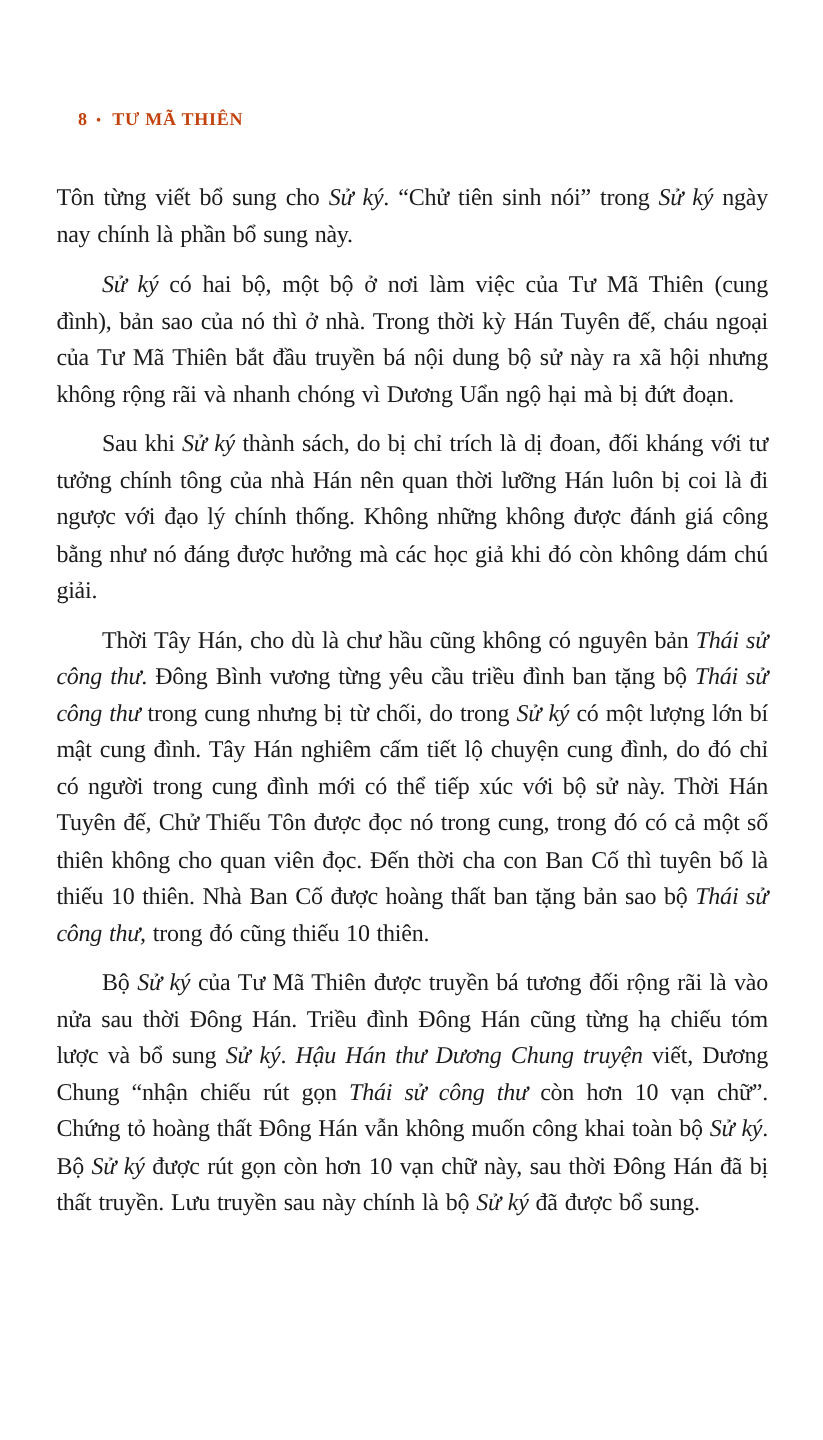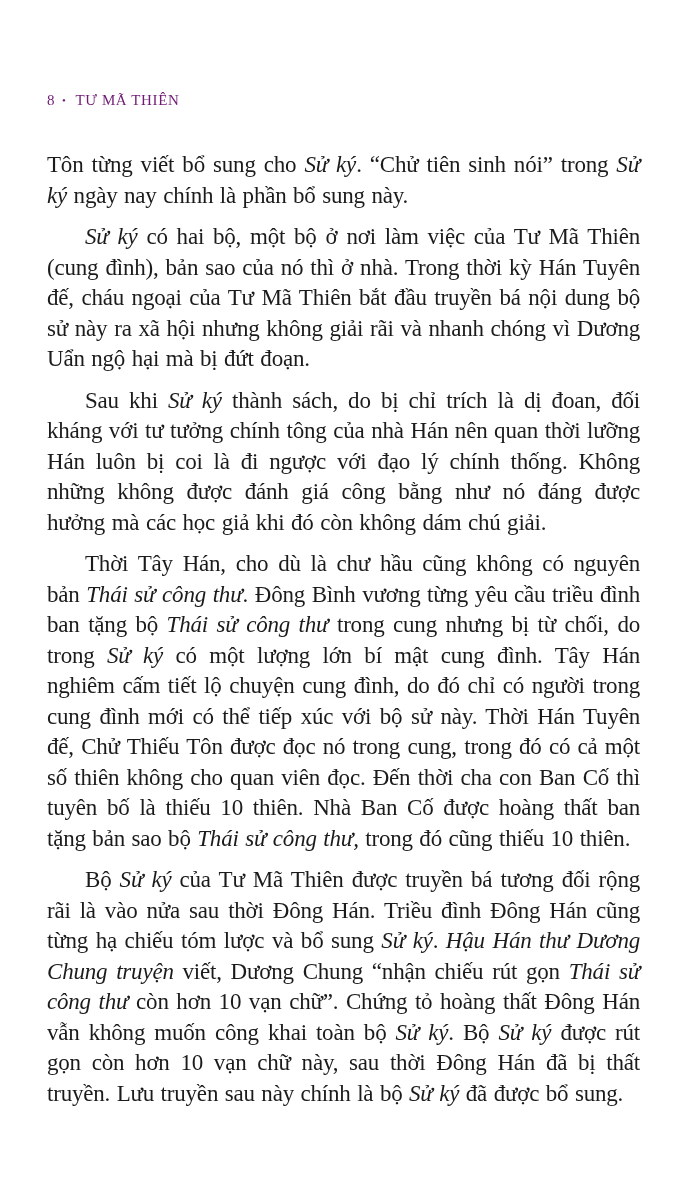--- a/index.html
+++ b/index.html
@@ -11,45 +11,45 @@
     position: relative;
     width: 686px;
     height: 1200px;
     background: #ffffff;
     color: #1b1b1b;
     font-family: "Liberation Serif", "DejaVu Serif", serif;
     overflow: hidden;
   }
   .running-head {
     position: absolute;
-    left: 47px;
+    left: 65px;
     top: 92px;
-    font-weight: 400;
+    font-weight: 700;
     font-size: 15px;
     letter-spacing: 0.6px;
-    color: #701a75;
+    color: #c2410c;
     white-space: nowrap;
   }
   .running-head .page-num {
     margin-right: 7px;
   }
   .running-head .bullet {
     font-size: 11px;
     vertical-align: 1px;
     margin-right: 9px;
   }
   .body-text {
     position: absolute;
     left: 47px;
     top: 150px;
     width: 593px;
   }
   .body-text p {
     margin: 0 0 11px 0;
-    font-size: 23px;
+    font-size: 20px;
     line-height: 30.5px;
     text-align: justify;
     letter-spacing: -0.2px;
     word-spacing: 1px;
   }
   .body-text p.indent {
     text-indent: 38px;
   }
   .body-text em {
     font-style: italic;
@@ -59,19 +59,19 @@
 <body>
 
 <div class="page">
 
   <header class="running-head">
     <span class="page-num">8</span><span class="bullet">•</span><span class="head-title">TƯ MÃ THIÊN</span>
   </header>
 
   <main class="body-text">
       <p><span>Tôn từng viết bổ sung cho </span><em>Sử ký</em><span>. “Chử tiên sinh nói” trong </span><em>Sử ký</em><span> ngày nay chính là phần bổ sung này.</span></p>
-      <p class="indent"><em>Sử ký</em><span> có hai bộ, một bộ ở nơi làm việc của Tư Mã Thiên (cung đình), bản sao của nó thì ở nhà. Trong thời kỳ Hán Tuyên đế, cháu ngoại của Tư Mã Thiên bắt đầu truyền bá nội dung bộ sử này ra xã hội nhưng không giải rãi và nhanh chóng vì Dương Uẩn ngộ hại mà bị đứt đoạn.</span></p>
+      <p class="indent"><em>Sử ký</em><span> có hai bộ, một bộ ở nơi làm việc của Tư Mã Thiên (cung đình), bản sao của nó thì ở nhà. Trong thời kỳ Hán Tuyên đế, cháu ngoại của Tư Mã Thiên bắt đầu truyền bá nội dung bộ sử này ra xã hội nhưng không rộng rãi và nhanh chóng vì Dương Uẩn ngộ hại mà bị đứt đoạn.</span></p>
       <p class="indent"><span>Sau khi </span><em>Sử ký</em><span> thành sách, do bị chỉ trích là dị đoan, đối kháng với tư tưởng chính tông của nhà Hán nên quan thời lưỡng Hán luôn bị coi là đi ngược với đạo lý chính thống. Không những không được đánh giá công bằng như nó đáng được hưởng mà các học giả khi đó còn không dám chú giải.</span></p>
       <p class="indent"><span>Thời Tây Hán, cho dù là chư hầu cũng không có nguyên bản </span><em>Thái sử công thư</em><span>. Đông Bình vương từng yêu cầu triều đình ban tặng bộ </span><em>Thái sử công thư</em><span> trong cung nhưng bị từ chối, do trong </span><em>Sử ký</em><span> có một lượng lớn bí mật cung đình. Tây Hán nghiêm cấm tiết lộ chuyện cung đình, do đó chỉ có người trong cung đình mới có thể tiếp xúc với bộ sử này. Thời Hán Tuyên đế, Chử Thiếu Tôn được đọc nó trong cung, trong đó có cả một số thiên không cho quan viên đọc. Đến thời cha con Ban Cố thì tuyên bố là thiếu 10 thiên. Nhà Ban Cố được hoàng thất ban tặng bản sao bộ </span><em>Thái sử công thư,</em><span> trong đó cũng thiếu 10 thiên.</span></p>
       <p class="indent"><span>Bộ </span><em>Sử ký</em><span> của Tư Mã Thiên được truyền bá tương đối rộng rãi là vào nửa sau thời Đông Hán. Triều đình Đông Hán cũng từng hạ chiếu tóm lược và bổ sung </span><em>Sử ký</em><span>. </span><em>Hậu Hán thư Dương Chung truyện</em><span> viết, Dương Chung “nhận chiếu rút gọn </span><em>Thái sử công thư</em><span> còn hơn 10 vạn chữ”. Chứng tỏ hoàng thất Đông Hán vẫn không muốn công khai toàn bộ </span><em>Sử ký</em><span>. Bộ </span><em>Sử ký</em><span> được rút gọn còn hơn 10 vạn chữ này, sau thời Đông Hán đã bị thất truyền. Lưu truyền sau này chính là bộ </span><em>Sử ký</em><span> đã được bổ sung.</span></p>
     </main>
 
 </div>
 
 </body></html>

